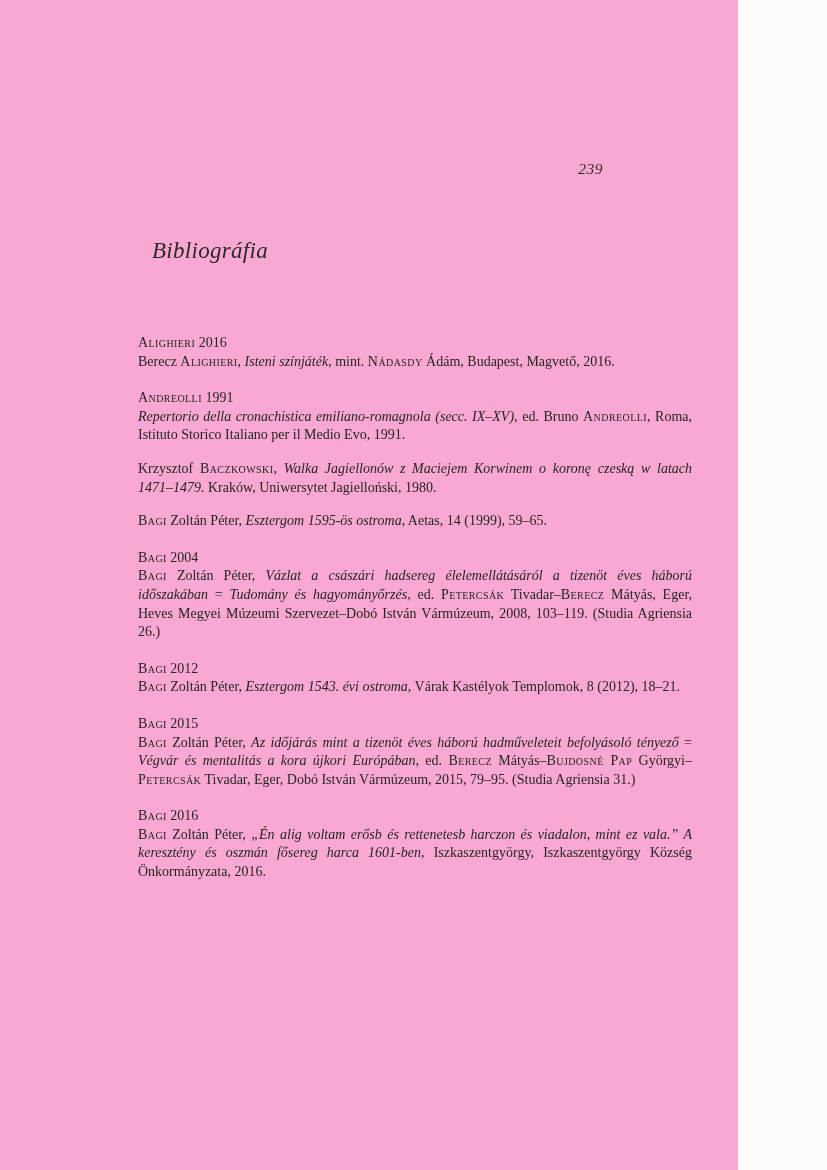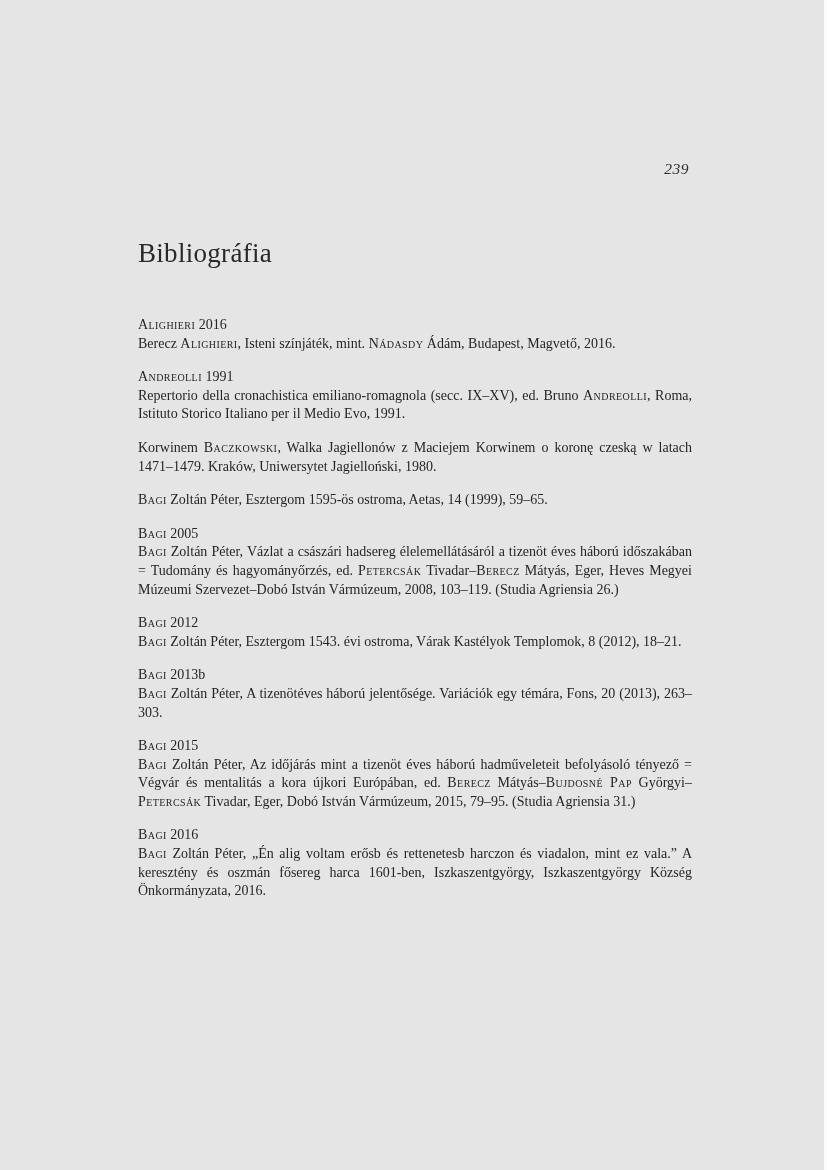--- a/index.html
+++ b/index.html
@@ -9,101 +9,100 @@
   body {
     width: 827px;
     height: 1170px;
     background: #fcfcfa;
     font-family: "Liberation Serif", "DejaVu Serif", serif;
     color: #262523;
     overflow: hidden;
   }
   .page {
     position: relative;
-    width: 824px;
+    width: 738px;
     height: 1170px;
-    background: #e5e5e5;
+    background: #f9a8d4;
   }
   .page-number {
     position: absolute;
     top: 160px;
     right: 135px;
     font-style: italic;
     font-size: 15.5px;
     letter-spacing: 0.5px;
     color: #2d2c2a;
   }
   .page-title {
     position: absolute;
     top: 238px;
-    left: 138px;
-    font-size: 27px;
+    left: 152px;
+    font-style: italic;
+    font-size: 23px;
     letter-spacing: 0.3px;
     color: #2a2927;
   }
   .bib-list {
     position: absolute;
     top: 316px;
     left: 138px;
     width: 554px;
     font-size: 14px;
     line-height: 18.6px;
   }
   .entry {
     margin: 0 0 15px 0;
   }
   .entry-label {
     white-space: nowrap;
+    margin-top: 18px;
   }
   .entry-body {
     text-align: justify;
     text-justify: inter-word;
     hyphens: none;
   }
   .sc {
     font-variant: small-caps;
     letter-spacing: 0.03em;
   }
   .it {
+    font-style: italic;
   }
 </style>
 </head>
 <body>
 
 <div class="page">
   <div class="page-number">239</div>
 
   <div class="page-title">Bibliográfia</div>
 
   <div class="bib-list">
       <div class="entry">
         <div class="entry-label"><span class="sc">Alighieri</span><span> 2016</span></div>
         <div class="entry-body"><span>Berecz </span><span class="sc">Alighieri</span><span>, </span><span class="it">Isteni színjáték</span><span>, mint. </span><span class="sc">Nádasdy</span><span> Ádám, Budapest, Magvető, 2016.</span></div>
       </div>
       <div class="entry">
         <div class="entry-label"><span class="sc">Andreolli</span><span> 1991</span></div>
         <div class="entry-body"><span class="it">Repertorio della cronachistica emiliano-romagnola (secc. IX–XV)</span><span>, ed. Bruno </span><span class="sc">Andreolli</span><span>, Roma, Istituto Storico Italiano per il Medio Evo, 1991.</span></div>
       </div>
       <div class="entry">
-        <div class="entry-body"><span>Korwinem </span><span class="sc">Baczkowski</span><span>, </span><span class="it">Walka Jagiellonów z Maciejem Korwinem o koronę czeską w latach 1471–1479.</span><span> Kraków, Uniwersytet Jagielloński, 1980.</span></div>
+        <div class="entry-body"><span>Krzysztof </span><span class="sc">Baczkowski</span><span>, </span><span class="it">Walka Jagiellonów z Maciejem Korwinem o koronę czeską w latach 1471–1479.</span><span> Kraków, Uniwersytet Jagielloński, 1980.</span></div>
       </div>
       <div class="entry">
         <div class="entry-body"><span class="sc">Bagi</span><span> Zoltán Péter, </span><span class="it">Esztergom 1595-ös ostroma</span><span>, Aetas, 14 (1999), 59–65.</span></div>
       </div>
       <div class="entry">
-        <div class="entry-label"><span class="sc">Bagi</span><span> 2005</span></div>
+        <div class="entry-label"><span class="sc">Bagi</span><span> 2004</span></div>
         <div class="entry-body"><span class="sc">Bagi</span><span> Zoltán Péter, </span><span class="it">Vázlat a császári hadsereg élelemellátásáról a tizenöt éves háború időszakában</span><span> = </span><span class="it">Tudomány és hagyományőrzés</span><span>, ed. </span><span class="sc">Petercsák</span><span> Tivadar–</span><span class="sc">Berecz</span><span> Mátyás, Eger, Heves Megyei Múzeumi Szervezet–Dobó István Vármúzeum, 2008, 103–119. (Studia Agriensia 26.)</span></div>
       </div>
       <div class="entry">
         <div class="entry-label"><span class="sc">Bagi</span><span> 2012</span></div>
         <div class="entry-body"><span class="sc">Bagi</span><span> Zoltán Péter, </span><span class="it">Esztergom 1543. évi ostroma</span><span>, Várak Kastélyok Templomok, 8 (2012), 18–21.</span></div>
-      </div>
-      <div class="entry">
-        <div class="entry-label"><span class="sc">Bagi</span><span> 2013b</span></div>
-        <div class="entry-body"><span class="sc">Bagi</span><span> Zoltán Péter, </span><span class="it">A tizenötéves háború jelentősége. Variációk egy témára</span><span>, Fons, 20 (2013), 263–303.</span></div>
       </div>
       <div class="entry">
         <div class="entry-label"><span class="sc">Bagi</span><span> 2015</span></div>
         <div class="entry-body"><span class="sc">Bagi</span><span> Zoltán Péter, </span><span class="it">Az időjárás mint a tizenöt éves háború hadműveleteit befolyásoló tényező</span><span> = </span><span class="it">Végvár és mentalitás a kora újkori Európában</span><span>, ed. </span><span class="sc">Berecz</span><span> Mátyás–</span><span class="sc">Bujdosné Pap</span><span> Györgyi–</span><span class="sc">Petercsák</span><span> Tivadar, Eger, Dobó István Vármúzeum, 2015, 79–95. (Studia Agriensia 31.)</span></div>
       </div>
       <div class="entry">
         <div class="entry-label"><span class="sc">Bagi</span><span> 2016</span></div>
         <div class="entry-body"><span class="sc">Bagi</span><span> Zoltán Péter, </span><span class="it">„Én alig voltam erősb és rettenetesb harczon és viadalon, mint ez vala.” A keresztény és oszmán fősereg harca 1601-ben</span><span>, Iszkaszentgyörgy, Iszkaszentgyörgy Község Önkormányzata, 2016.</span></div>
       </div>
     </div>

